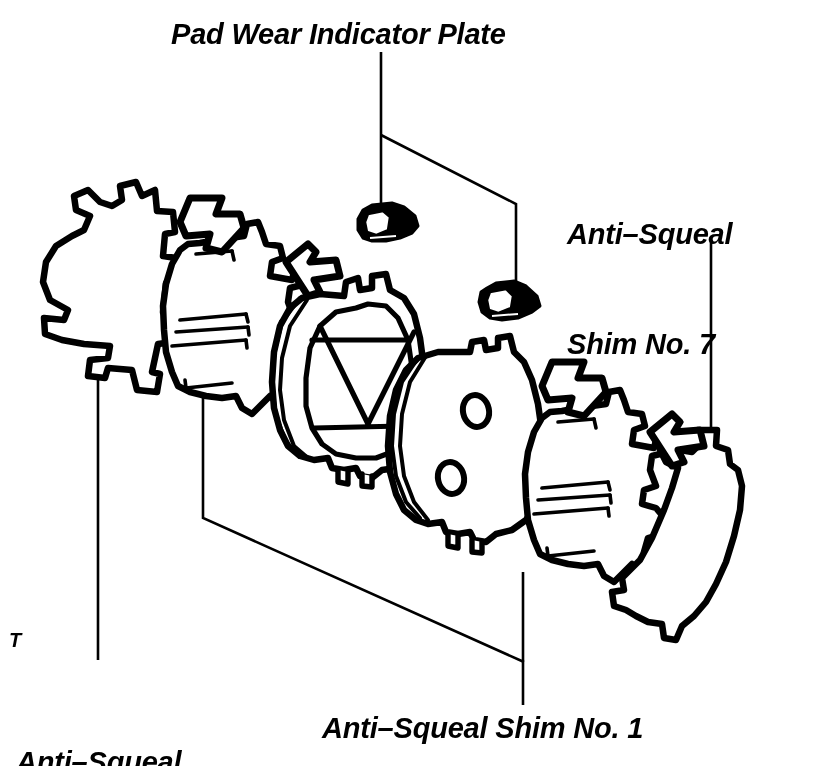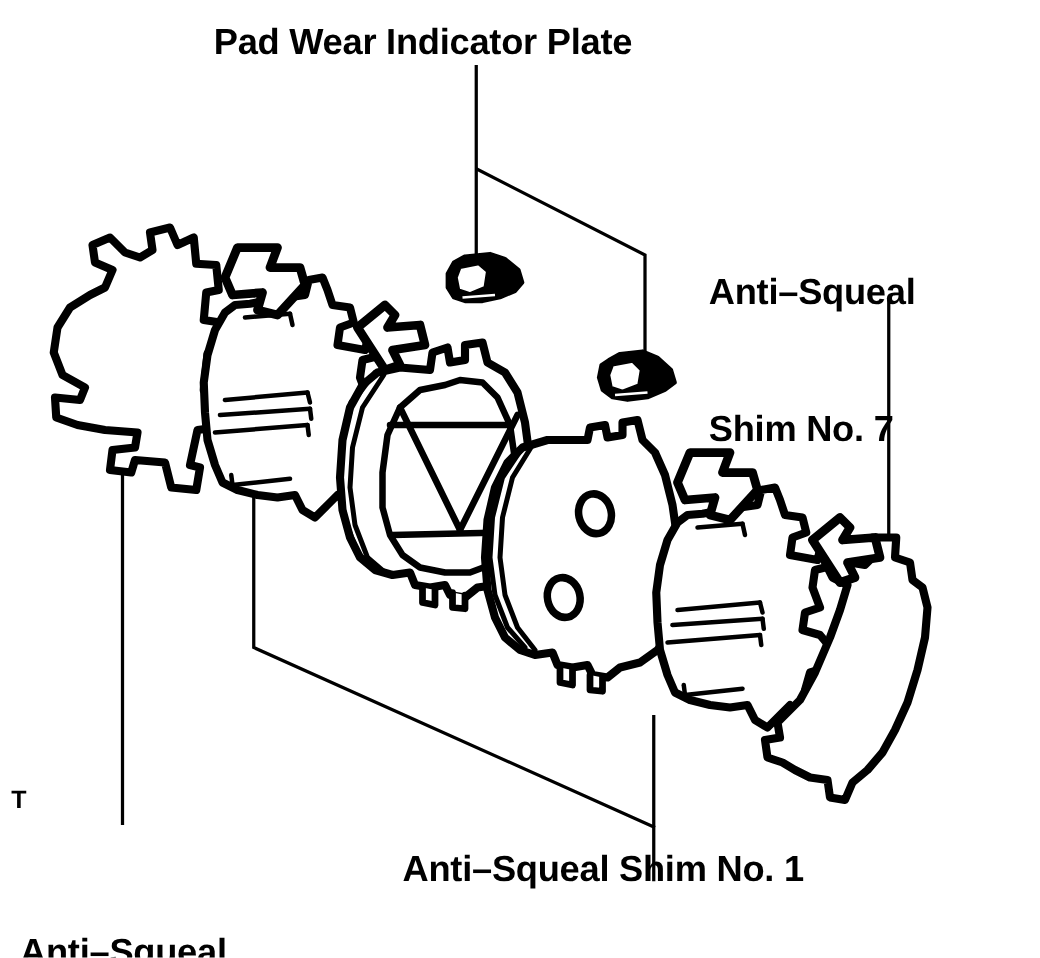--- a/index.html
+++ b/index.html
@@ -13,20 +13,21 @@
     height: 766px;
     font-family: "Liberation Sans", sans-serif;
     color: #000000;
     overflow: hidden;
     position: relative;
   }
   #diagram-root {
     position: relative;
     width: 832px;
     height: 676px;
+    font-style: italic;
   }
   #diagram-svg {
     position: absolute;
     top: 0;
     left: 0;
     width: 832px;
     height: 766px;
     display: block;
   }
   .dg-label {
@@ -40,21 +41,21 @@
     color: #000;
   }
   .dg-label.small-mark {
     font-size: 20px;
     font-weight: 700;
     letter-spacing: 0;
   }
   #label-pad-wear-indicator-plate { left: 171px; top: 16px; }
   #label-anti-squeal-shim-no2-right { left: 567px; top: 142px; text-align: left; }
   #label-anti-squeal-shim-no2-left  { left: 16px;  top: 670px; text-align: left; }
-  #label-anti-squeal-shim-no1       { left: 322px; top: 678px; text-align: left; }
+  #label-anti-squeal-shim-no1       { left: 322px; top: 710px; text-align: left; }
   #label-t-mark                     { left: 9px;   top: 628px; }
 </style>
 </head>
 <body>
 
 <div id="diagram-root">
 
   <svg id="diagram-svg" viewBox="0 0 832 766" xmlns="http://www.w3.org/2000/svg">
 
     <g stroke="#000" fill="none" stroke-width="2.6">

